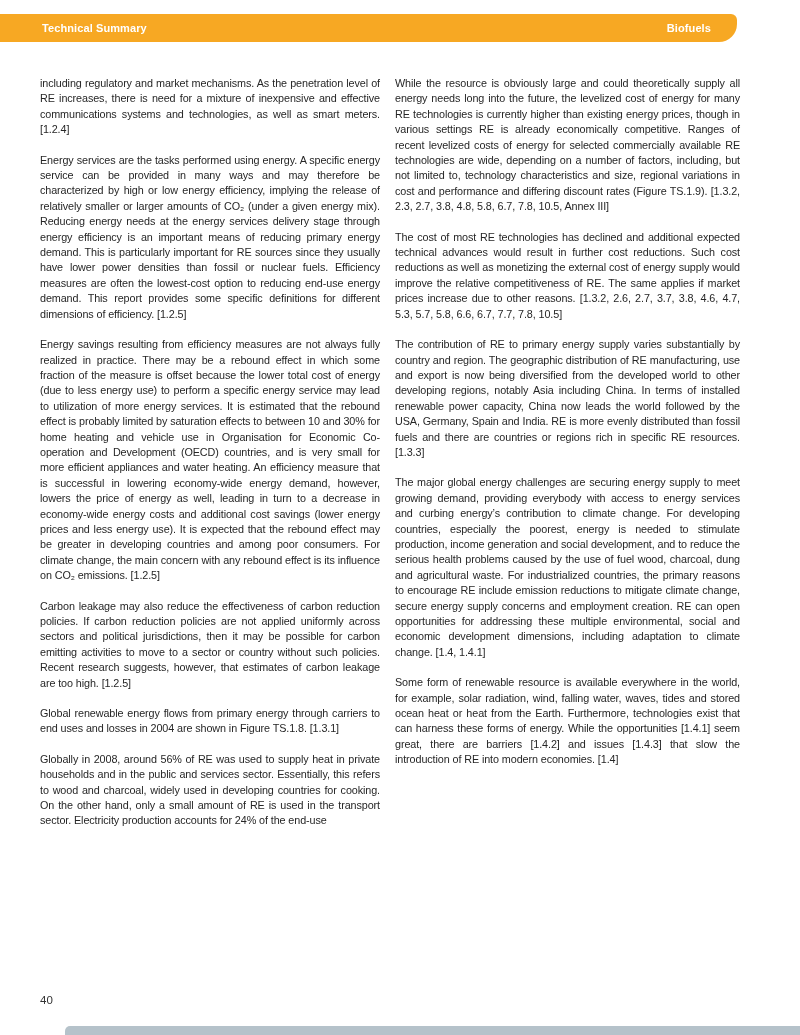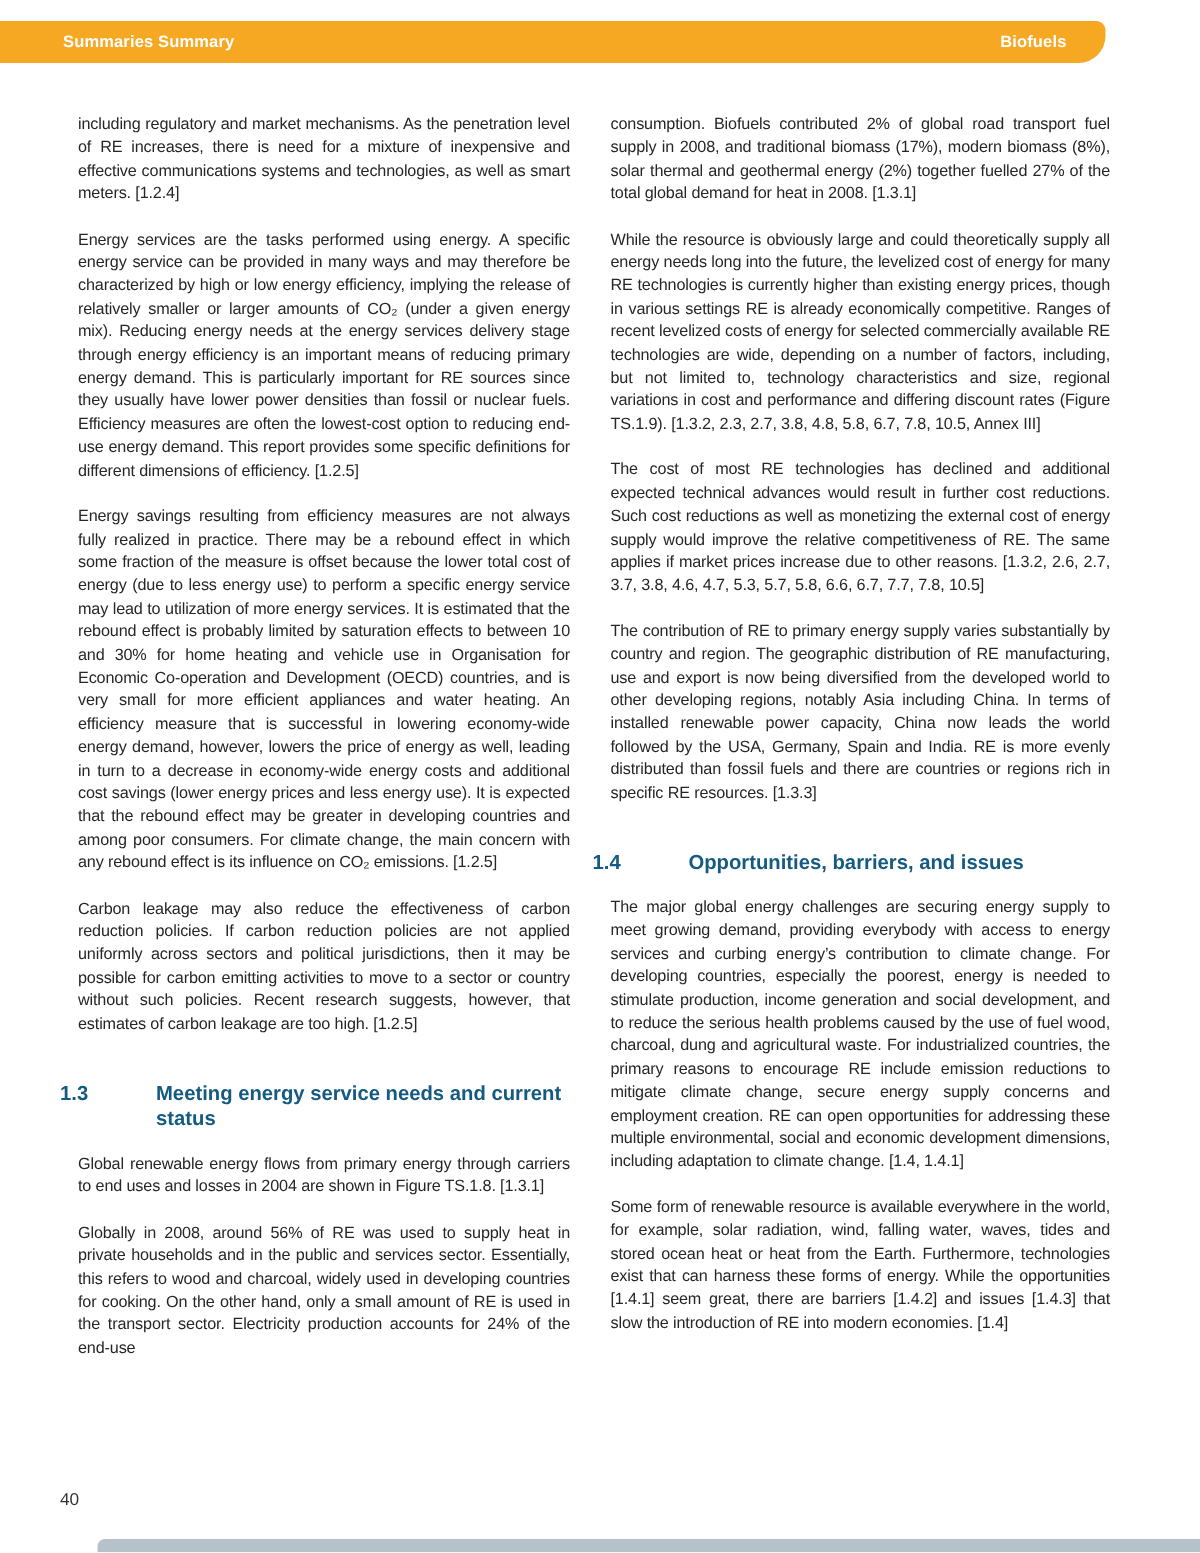--- a/index.html
+++ b/index.html
@@ -32,21 +32,21 @@
     letter-spacing: 0.1px;
   }
   
   .col {
     position: absolute;
     top: 76px;
   }
   .col-left  { left: 40px;  width: 340px; }
   .col-right { left: 395px; width: 345px; }
   .col p {
-    margin: 0 0 15px 12px;
+    margin: 0 0 15px 0;
     font-size: 10.8px;
     line-height: 15.4px;
     text-align: justify;
     letter-spacing: -0.1px;
     color: #262626;
   }
   .section-heading {
     display: flex;
     margin: 29px 0 15px 0;
     font-size: 13.5px;
@@ -72,46 +72,37 @@
     background: #b5c2ca;
     border-radius: 5px 0 0 0;
   }
 </style>
 </head>
 <body>
 
 <div class="page">
 
   <header class="band">
-    <span>Summaries Summary</span>
+    <span>Technical Summary</span>
     <span>Biofuels</span>
   </header>
 
   <div class="col col-left">
     <p>including regulatory and market mechanisms. As the penetration level of RE increases, there is need for a mixture of inexpensive and effective communications systems and technologies, as well as smart meters. [1.2.4]</p>
     <p>Energy services are the tasks performed using energy. A specific energy service can be provided in many ways and may therefore be characterized by high or low energy efficiency, implying the release of relatively smaller or larger amounts of CO₂ (under a given energy mix). Reducing energy needs at the energy services delivery stage through energy efficiency is an important means of reducing primary energy demand. This is particularly important for RE sources since they usually have lower power densities than fossil or nuclear fuels. Efficiency measures are often the lowest-cost option to reducing end-use energy demand. This report provides some specific definitions for different dimensions of efficiency. [1.2.5]</p>
     <p>Energy savings resulting from efficiency measures are not always fully realized in practice. There may be a rebound effect in which some fraction of the measure is offset because the lower total cost of energy (due to less energy use) to perform a specific energy service may lead to utilization of more energy services. It is estimated that the rebound effect is probably limited by saturation effects to between 10 and 30% for home heating and vehicle use in Organisation for Economic Co-operation and Development (OECD) countries, and is very small for more efficient appliances and water heating. An efficiency measure that is successful in lowering economy-wide energy demand, however, lowers the price of energy as well, leading in turn to a decrease in economy-wide energy costs and additional cost savings (lower energy prices and less energy use). It is expected that the rebound effect may be greater in developing countries and among poor consumers. For climate change, the main concern with any rebound effect is its influence on CO₂ emissions. [1.2.5]</p>
     <p>Carbon leakage may also reduce the effectiveness of carbon reduction policies. If carbon reduction policies are not applied uniformly across sectors and political jurisdictions, then it may be possible for carbon emitting activities to move to a sector or country without such policies. Recent research suggests, however, that estimates of carbon leakage are too high. [1.2.5]</p>
-    <h2 class="section-heading">
-      <span class="sec-num">1.3</span>
-      <span class="sec-title">Meeting energy service needs and current status</span>
-    </h2>
     <p>Global renewable energy flows from primary energy through carriers to end uses and losses in 2004 are shown in Figure TS.1.8. [1.3.1]</p>
     <p>Globally in 2008, around 56% of RE was used to supply heat in private households and in the public and services sector. Essentially, this refers to wood and charcoal, widely used in developing countries for cooking. On the other hand, only a small amount of RE is used in the transport sector. Electricity production accounts for 24% of the end-use</p>
   </div>
 
   <div class="col col-right">
-    <p>consumption. Biofuels contributed 2% of global road transport fuel supply in 2008, and traditional biomass (17%), modern biomass (8%), solar thermal and geothermal energy (2%) together fuelled 27% of the total global demand for heat in 2008. [1.3.1]</p>
     <p>While the resource is obviously large and could theoretically supply all energy needs long into the future, the levelized cost of energy for many RE technologies is currently higher than existing energy prices, though in various settings RE is already economically competitive. Ranges of recent levelized costs of energy for selected commercially available RE technologies are wide, depending on a number of factors, including, but not limited to, technology characteristics and size, regional variations in cost and performance and differing discount rates (Figure TS.1.9). [1.3.2, 2.3, 2.7, 3.8, 4.8, 5.8, 6.7, 7.8, 10.5, Annex III]</p>
     <p>The cost of most RE technologies has declined and additional expected technical advances would result in further cost reductions. Such cost reductions as well as monetizing the external cost of energy supply would improve the relative competitiveness of RE. The same applies if market prices increase due to other reasons. [1.3.2, 2.6, 2.7, 3.7, 3.8, 4.6, 4.7, 5.3, 5.7, 5.8, 6.6, 6.7, 7.7, 7.8, 10.5]</p>
     <p>The contribution of RE to primary energy supply varies substantially by country and region. The geographic distribution of RE manufacturing, use and export is now being diversified from the developed world to other developing regions, notably Asia including China. In terms of installed renewable power capacity, China now leads the world followed by the USA, Germany, Spain and India. RE is more evenly distributed than fossil fuels and there are countries or regions rich in specific RE resources. [1.3.3]</p>
-    <h2 class="section-heading">
-      <span class="sec-num">1.4</span>
-      <span class="sec-title">Opportunities, barriers, and issues</span>
-    </h2>
     <p>The major global energy challenges are securing energy supply to meet growing demand, providing everybody with access to energy services and curbing energy’s contribution to climate change. For developing countries, especially the poorest, energy is needed to stimulate production, income generation and social development, and to reduce the serious health problems caused by the use of fuel wood, charcoal, dung and agricultural waste. For industrialized countries, the primary reasons to encourage RE include emission reductions to mitigate climate change, secure energy supply concerns and employment creation. RE can open opportunities for addressing these multiple environmental, social and economic development dimensions, including adaptation to climate change. [1.4, 1.4.1]</p>
     <p>Some form of renewable resource is available everywhere in the world, for example, solar radiation, wind, falling water, waves, tides and stored ocean heat or heat from the Earth. Furthermore, technologies exist that can harness these forms of energy. While the opportunities [1.4.1] seem great, there are barriers [1.4.2] and issues [1.4.3] that slow the introduction of RE into modern economies. [1.4]</p>
   </div>
 
   <div class="footer-pagenum">40</div>
 
   <div class="bottom-band"></div>
 
 </div>
 

